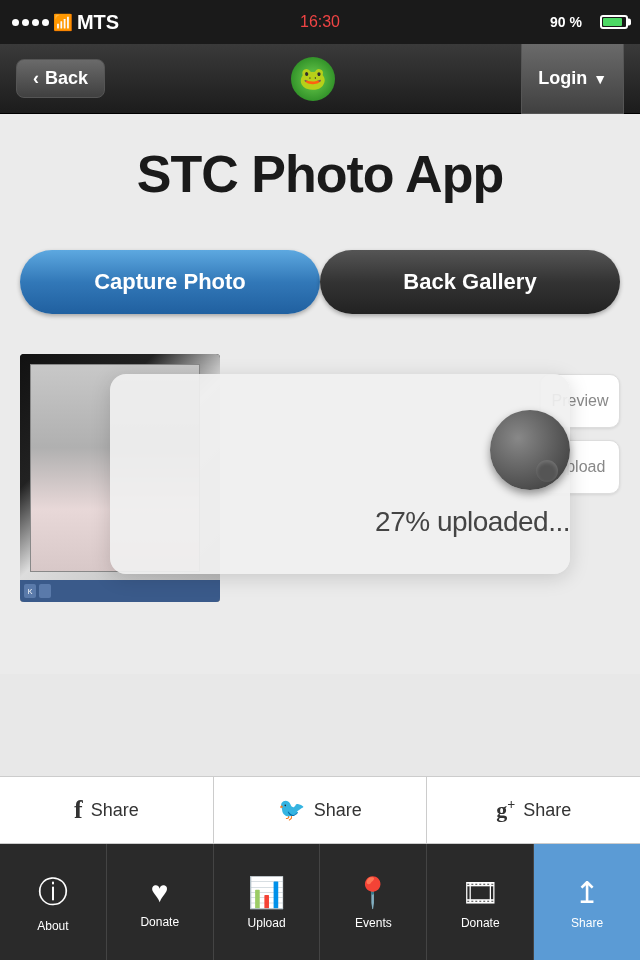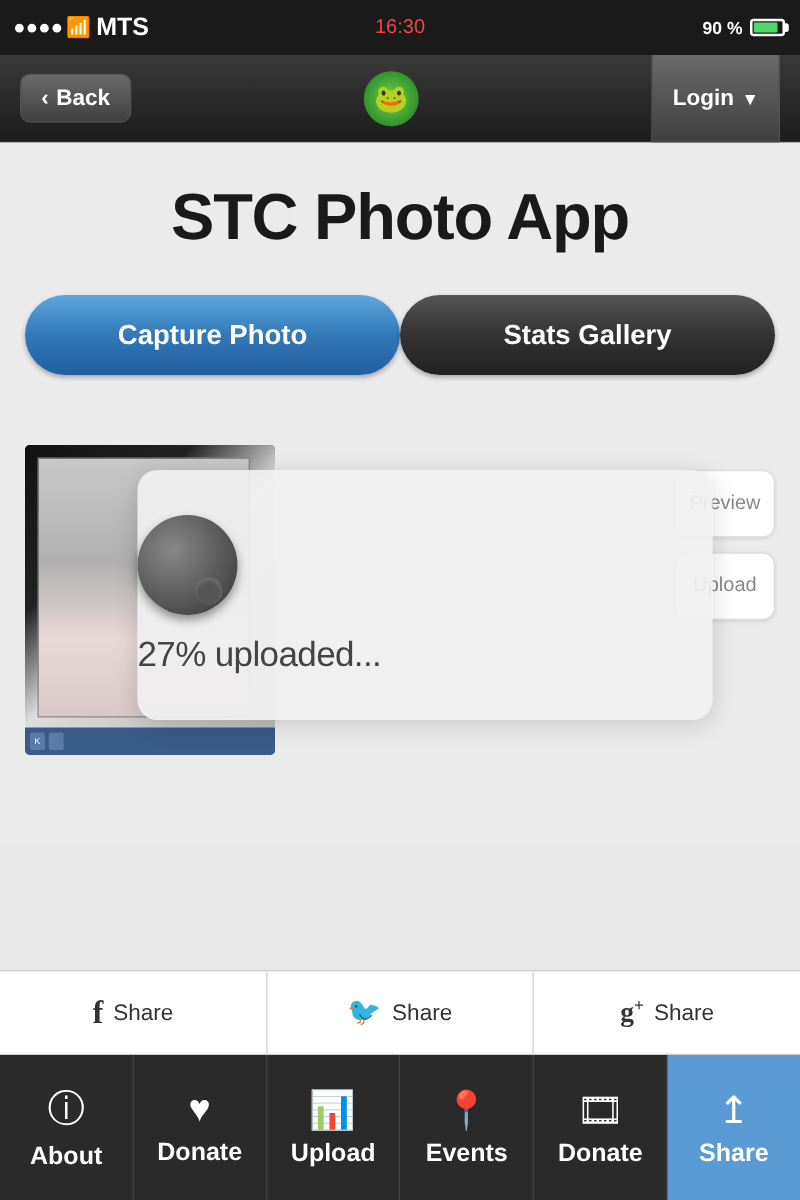--- a/index.html
+++ b/index.html
@@ -41,21 +41,21 @@
     .carrier-name { color: white; font-size: 20px; font-weight: 600; }
     .status-center {
       color: #ef4444;
       font-size: 16px;
       font-weight: 500;
       position: absolute;
       left: 50%;
       transform: translateX(-50%);
     }
     .status-right {
-      display: flex; align-items: center; gap: 6px; color: white;
+      display: flex; align-items: center; gap: 18px; color: white;
     }
     .battery-pct { font-size: 14px; font-weight: 600; }
     .battery-icon {
       width: 28px; height: 14px; border: 2px solid white; border-radius: 3px; position: relative; display: inline-flex; align-items: center; padding: 1px;
     }
     .battery-icon::after {
       content:''; position: absolute; right: -5px; top: 50%; transform: translateY(-50%); width: 3px; height: 7px; background: white; border-radius: 0 2px 2px 0;
     }
     .battery-fill {
       height: 100%; width: 85%; background: #4cd964; border-radius: 1px;
@@ -109,28 +109,28 @@
       background: #ebebeb;
       padding: 30px 20px 20px;
     }
 
     
     .app-title {
       text-align: center;
       font-size: 52px;
       font-weight: 700;
       color: #1a1a1a;
-      margin-bottom: 32px;
+      margin-bottom: 46px;
       letter-spacing: -1px;
     }
 
     
     .action-buttons {
       display: flex;
-      margin-bottom: 56px;
+      margin-bottom: 40px;
       justify-content: center;
     }
     .btn-capture {
       flex: 1;
       height: 64px;
       border-radius: 32px;
       background: linear-gradient(180deg, #5da8e0 0%, #3278b8 50%, #2060a0 100%);
       border: none;
       color: white;
       font-size: 22px;
@@ -193,21 +193,21 @@
     
     .upload-overlay {
       position: absolute;
       left: 90px; top: 20px;
       width: 460px;
       height: 200px;
       background: rgba(240,240,240,0.92);
       border-radius: 16px;
       display: flex;
       flex-direction: column;
-      align-items: flex-start;
+      align-items: flex-end;
       justify-content: center;
       gap: 16px;
       z-index: 10;
       box-shadow: 0 4px 20px rgba(0,0,0,0.15);
     }
     .spinner {
       width: 80px; height: 80px;
       border-radius: 50%;
       background: radial-gradient(circle at 35% 35%, #888, #333);
       display: flex; align-items: center; justify-content: center;
@@ -297,23 +297,23 @@
       cursor: pointer;
       border-right: 1px solid #444;
       color: white;
     }
     .bottom-nav-item:last-child { border-right: none; }
     .bottom-nav-item.active {
       background: #5b9bd5;
     }
     .bottom-nav-icon { font-size: 30px; color: white; }
     .bottom-nav-label {
-      font-size: 20px;
-      color: white;
-      font-weight: 700;
+      font-size: 12px;
+      color: white;
+      font-weight: 400;
     }
   </style>
 </head>
 <body>
 
 <div class="status-bar">
   <div class="status-left">
     <div class="signal-dots">
       <div class="signal-dot"></div>
       <div class="signal-dot"></div>
@@ -342,21 +342,21 @@
     <span>Login</span>
     <span class="nav-login-chevron">▼</span>
   </div>
 </div>
 
 <div class="main-content">
   <div class="app-title">STC Photo App</div>
 
   <div class="action-buttons">
     <button class="btn-capture">Capture Photo</button>
-    <button class="btn-gallery">Stats Gallery</button>
+    <button class="btn-gallery">Back Gallery</button>
   </div>
 
   <div class="photo-area">
     <div class="photo-thumbnail">
       <div class="thumbnail-inner">
         <div class="thumbnail-screen"></div>
         <div class="thumbnail-taskbar">
           <div class="taskbar-btn">K</div>
           <div class="taskbar-btn"></div>
         </div>

